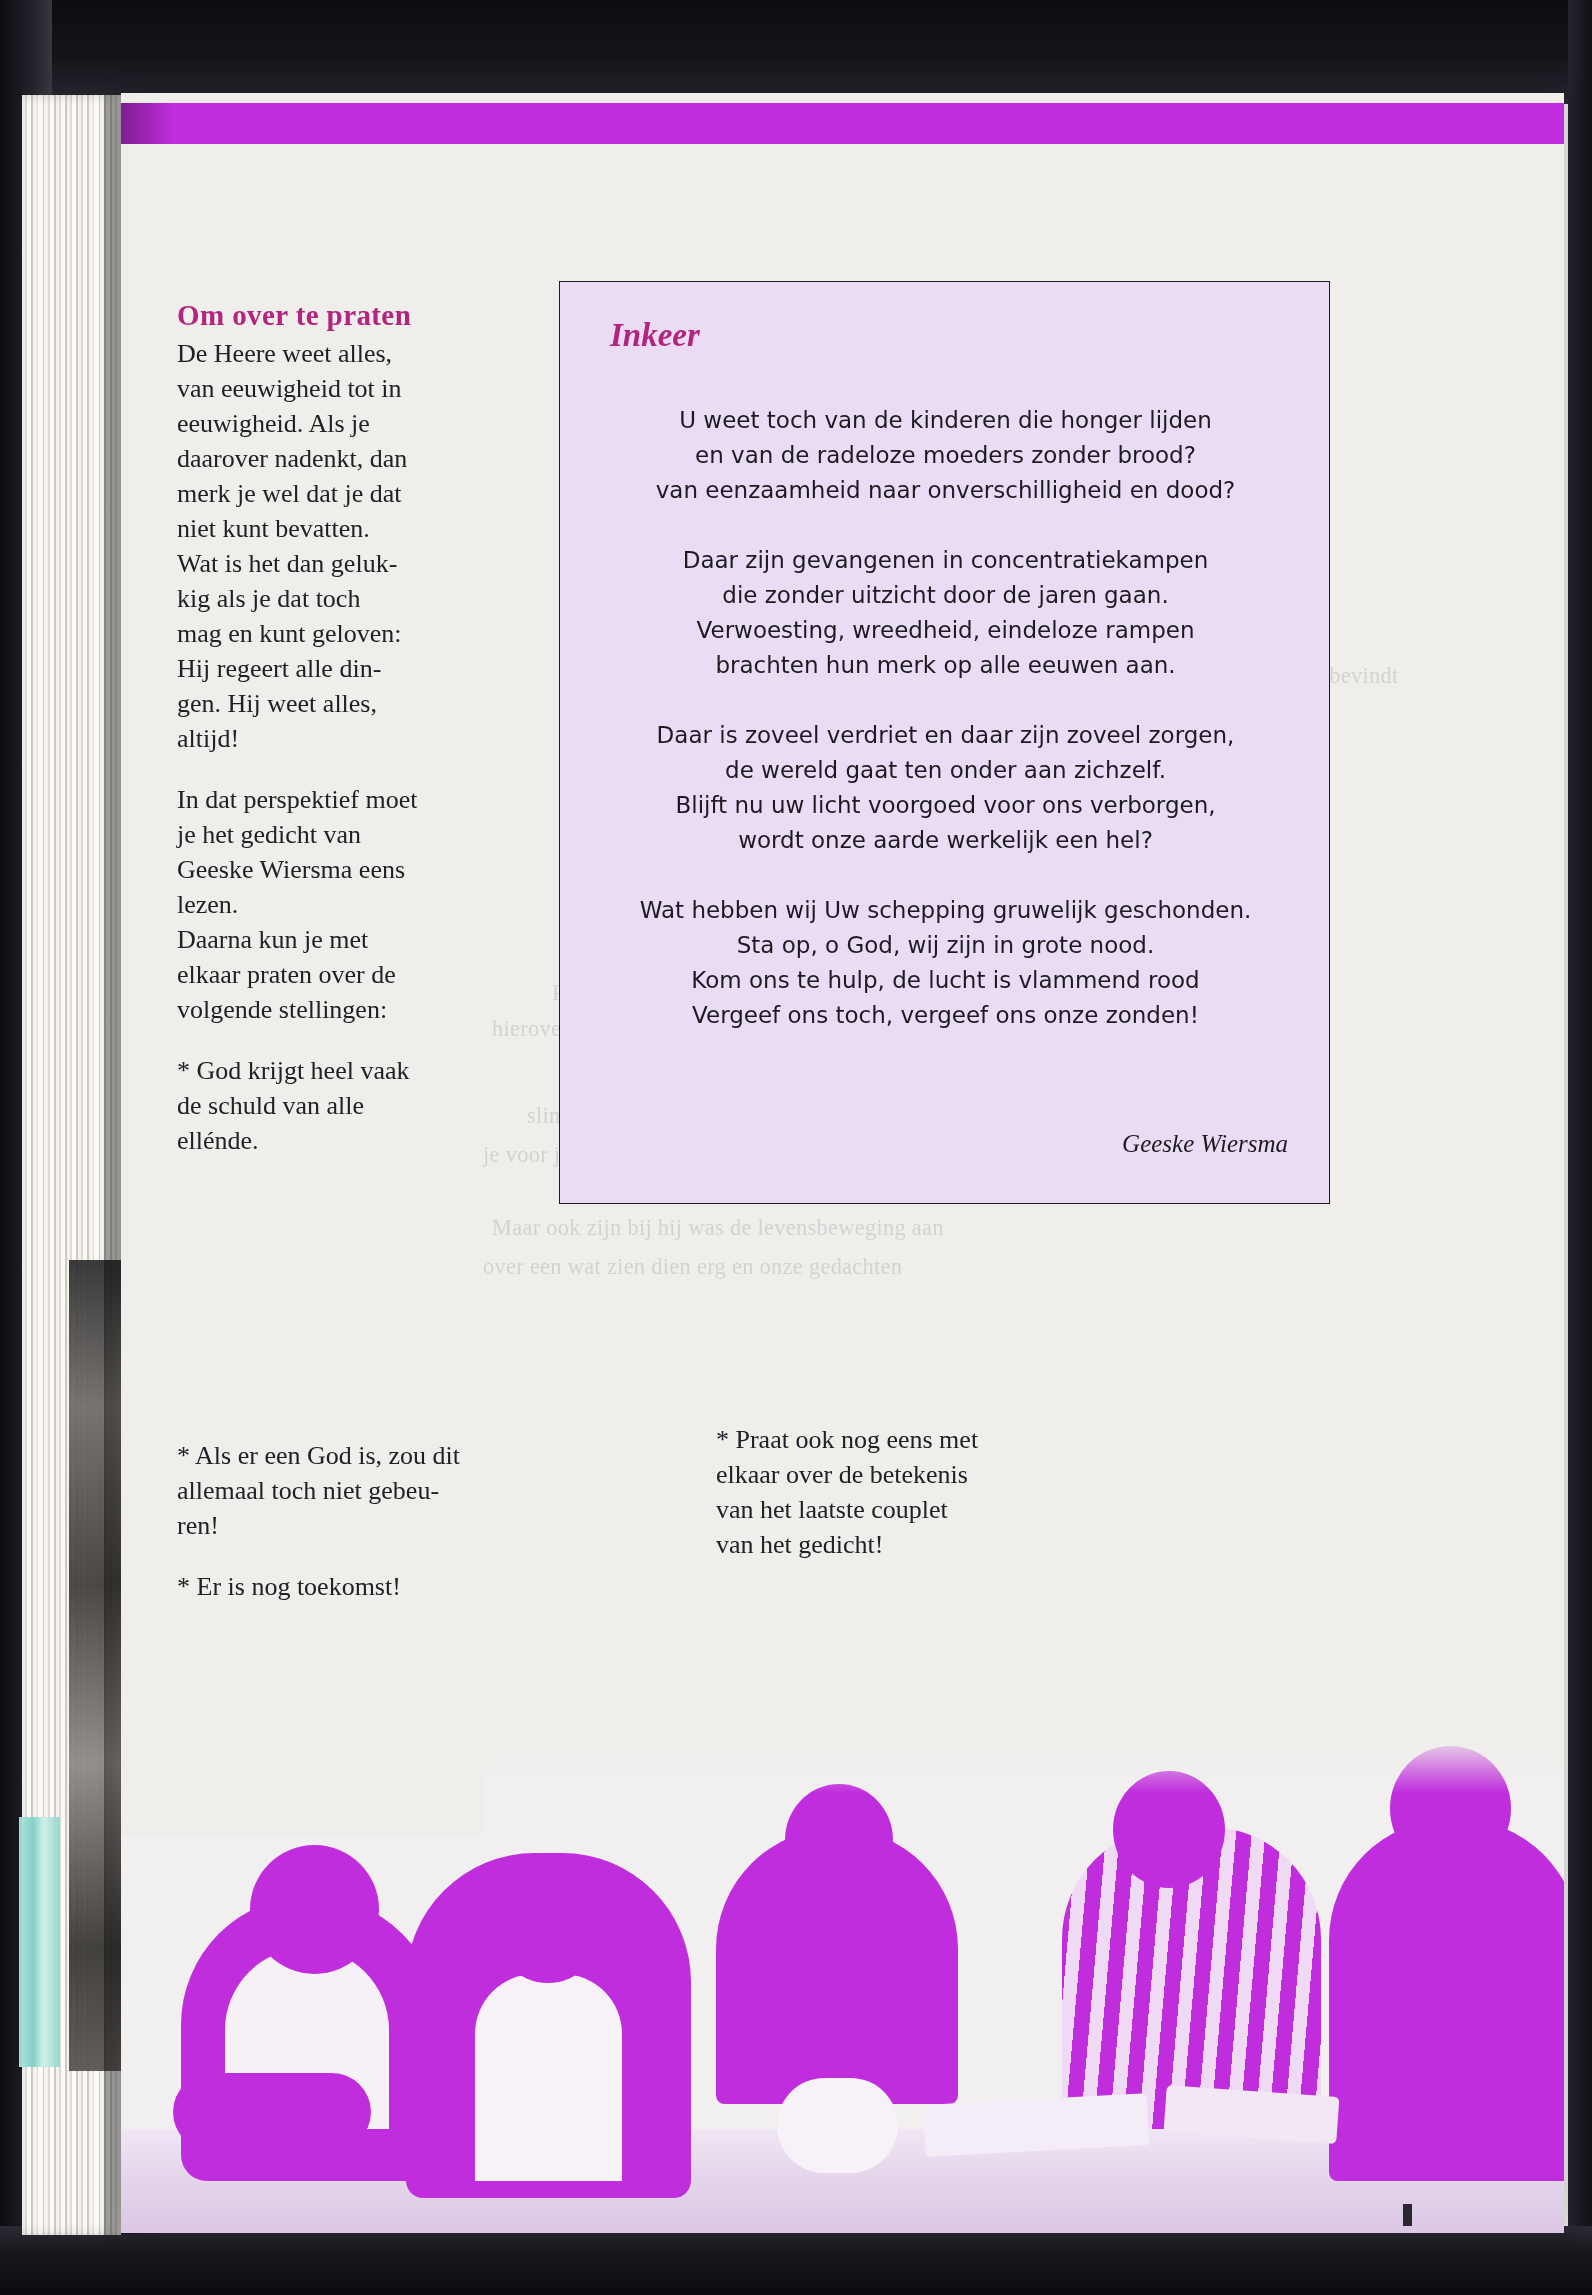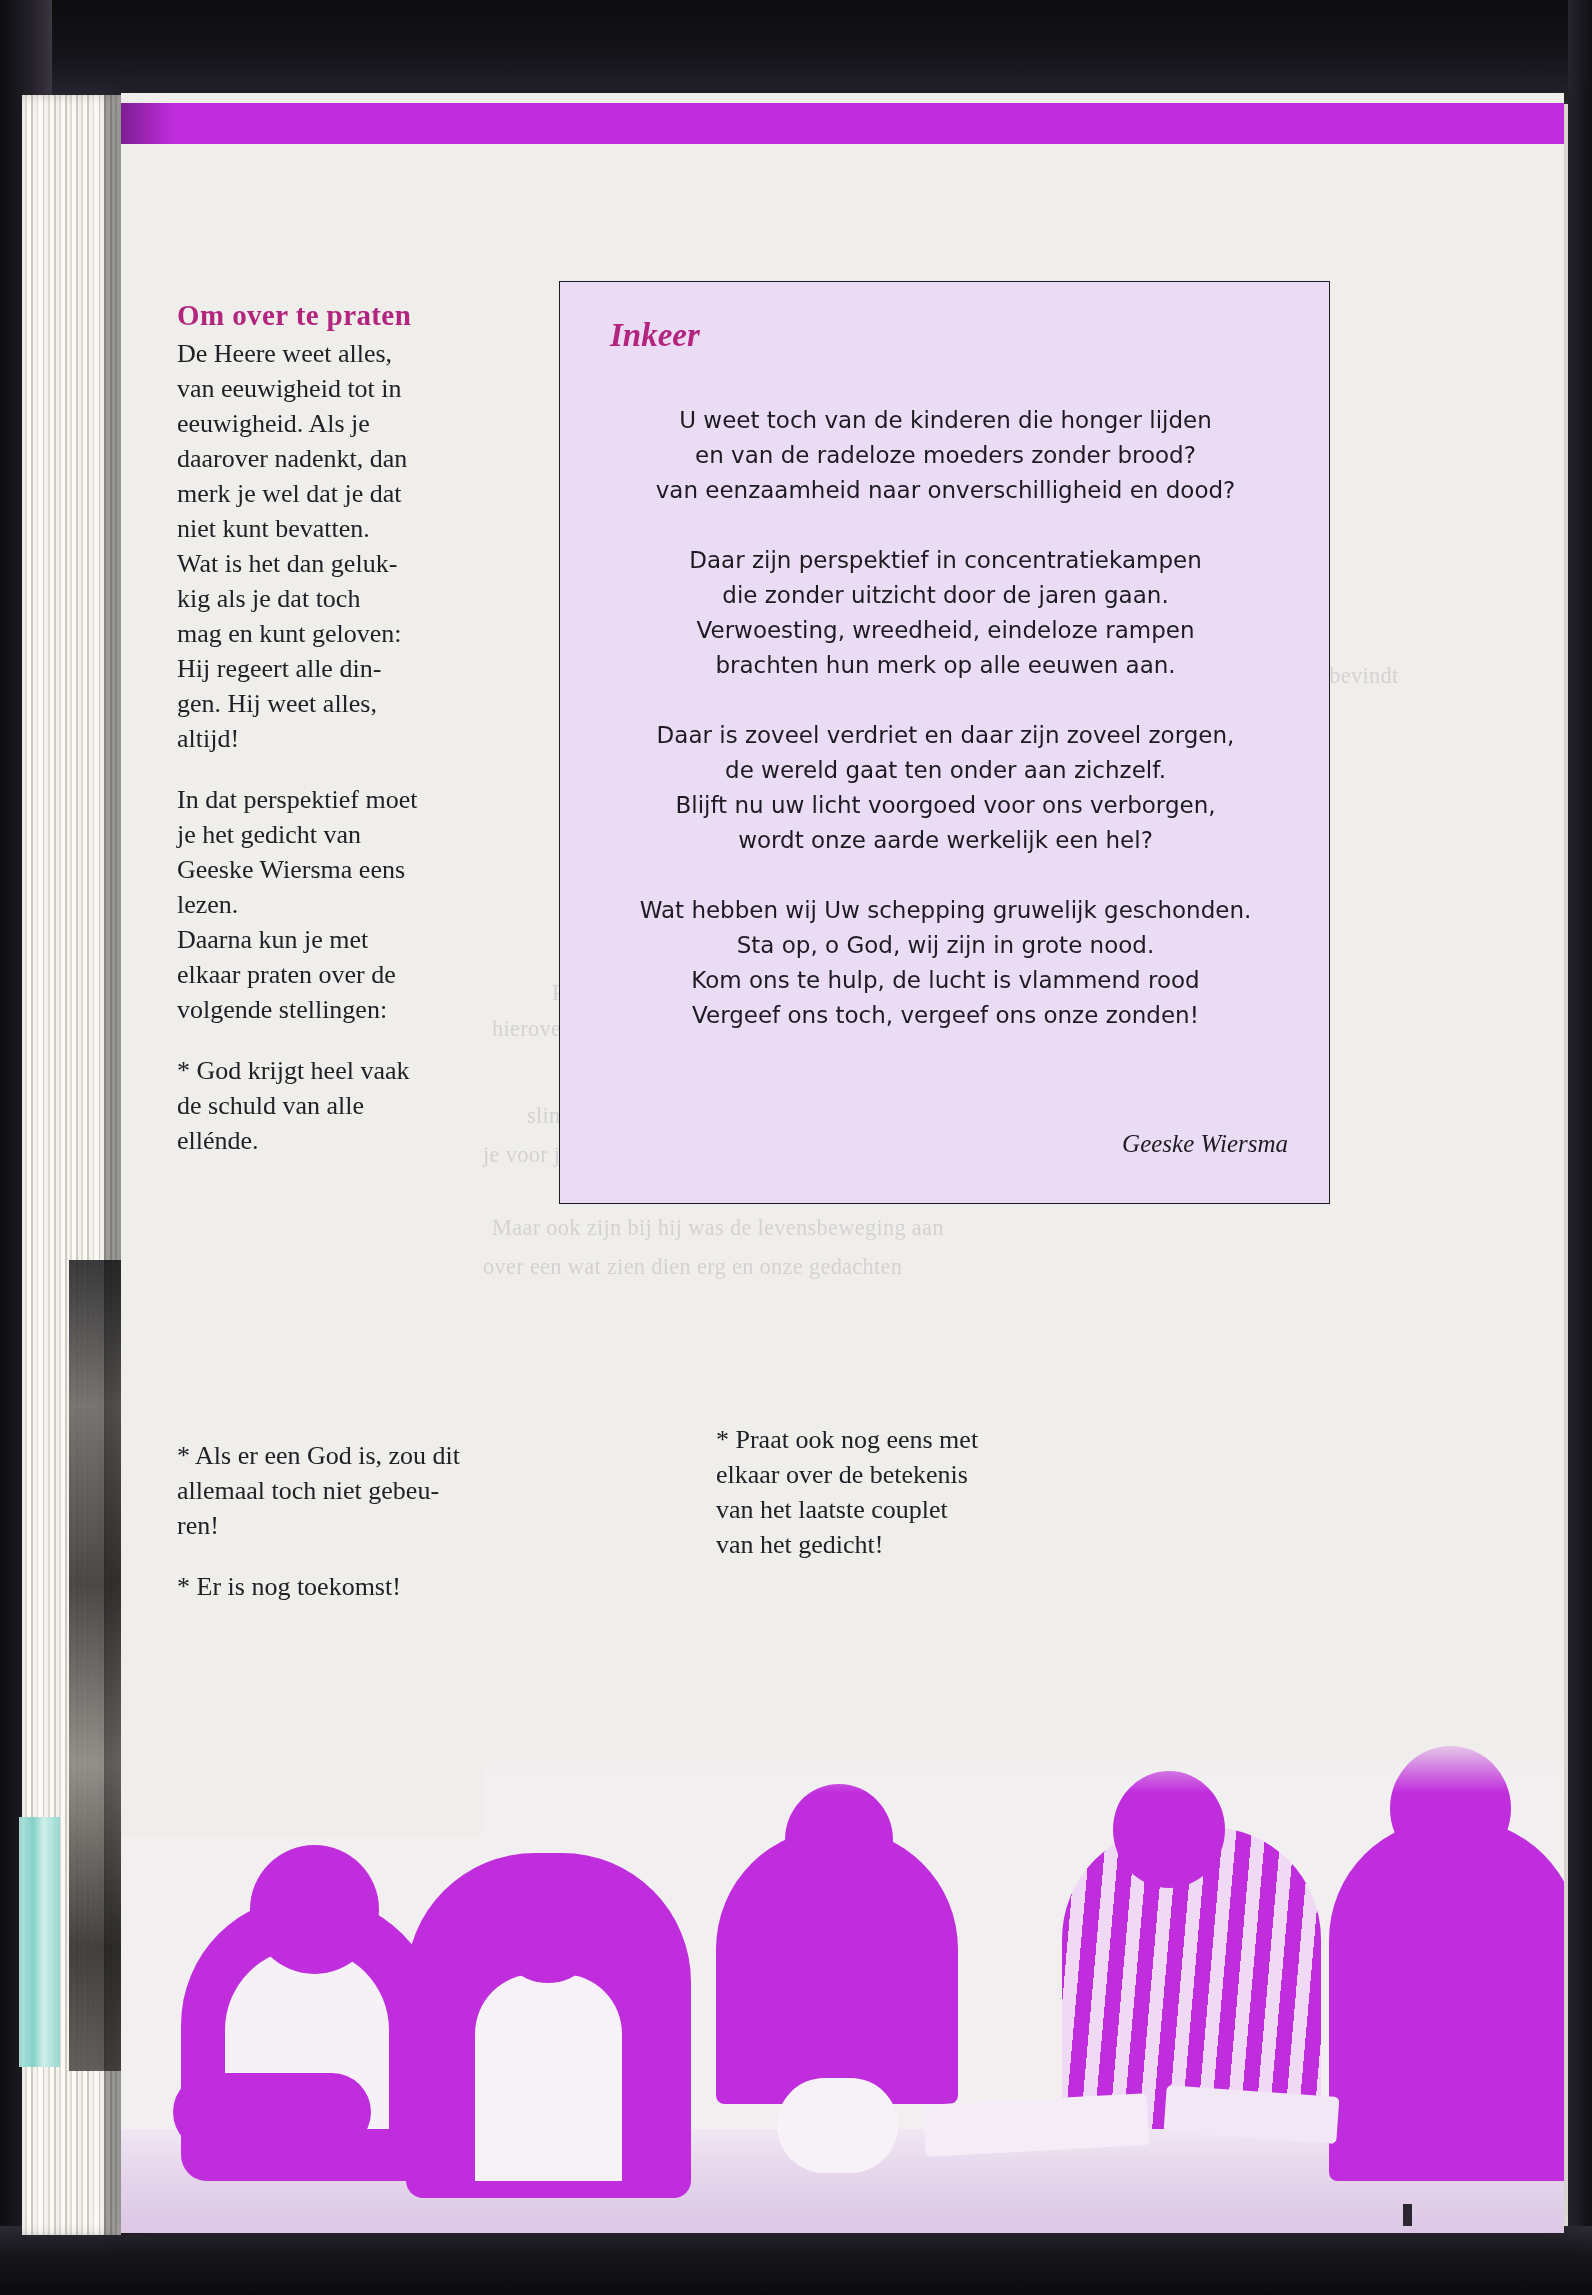--- a/index.html
+++ b/index.html
@@ -331,21 +331,21 @@
 
     <div class="poem-box">
       <div class="poem-title">Inkeer</div>
       <div class="poem-body">
         <div class="poem-stanza">
           <div>U weet toch van de kinderen die honger lijden</div>
           <div>en van de radeloze moeders zonder brood?</div>
           <div>van eenzaamheid naar onverschilligheid en dood?</div>
         </div>
         <div class="poem-stanza">
-          <div>Daar zijn perspektief in concentratiekampen</div>
+          <div>Daar zijn gevangenen in concentratiekampen</div>
           <div>die zonder uitzicht door de jaren gaan.</div>
           <div>Verwoesting, wreedheid, eindeloze rampen</div>
           <div>brachten hun merk op alle eeuwen aan.</div>
         </div>
         <div class="poem-stanza">
           <div>Daar is zoveel verdriet en daar zijn zoveel zorgen,</div>
           <div>de wereld gaat ten onder aan zichzelf.</div>
           <div>Blijft nu uw licht voorgoed voor ons verborgen,</div>
           <div>wordt onze aarde werkelijk een hel?</div>
         </div>

